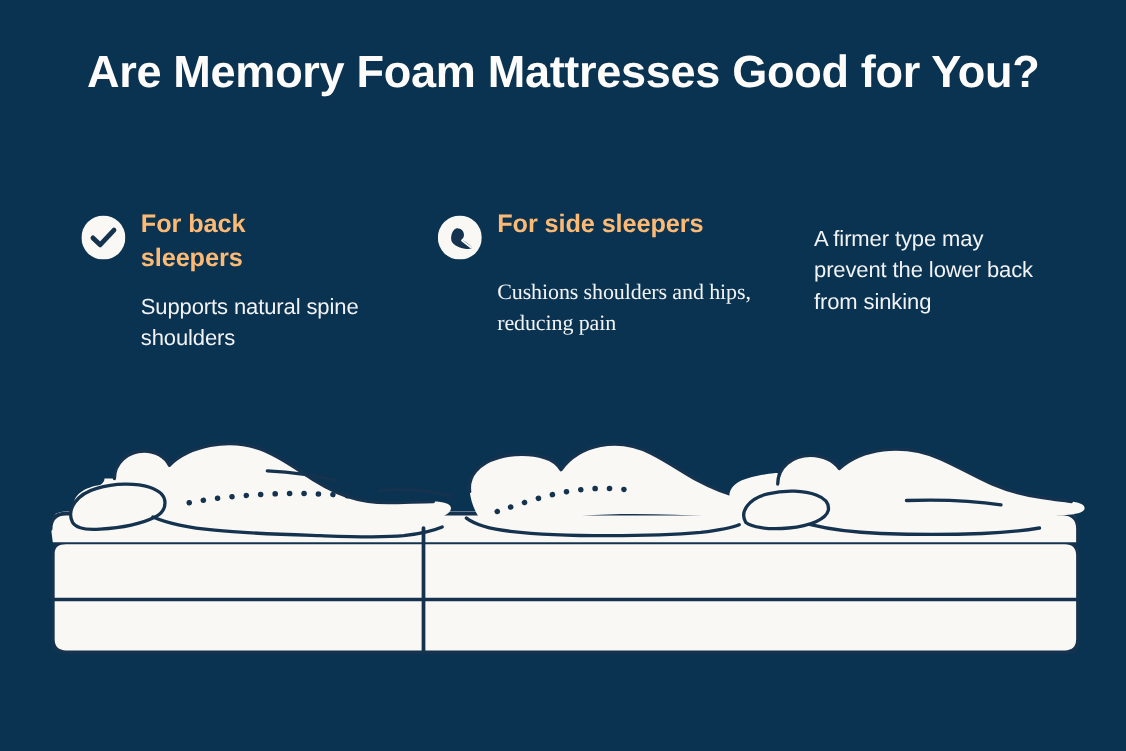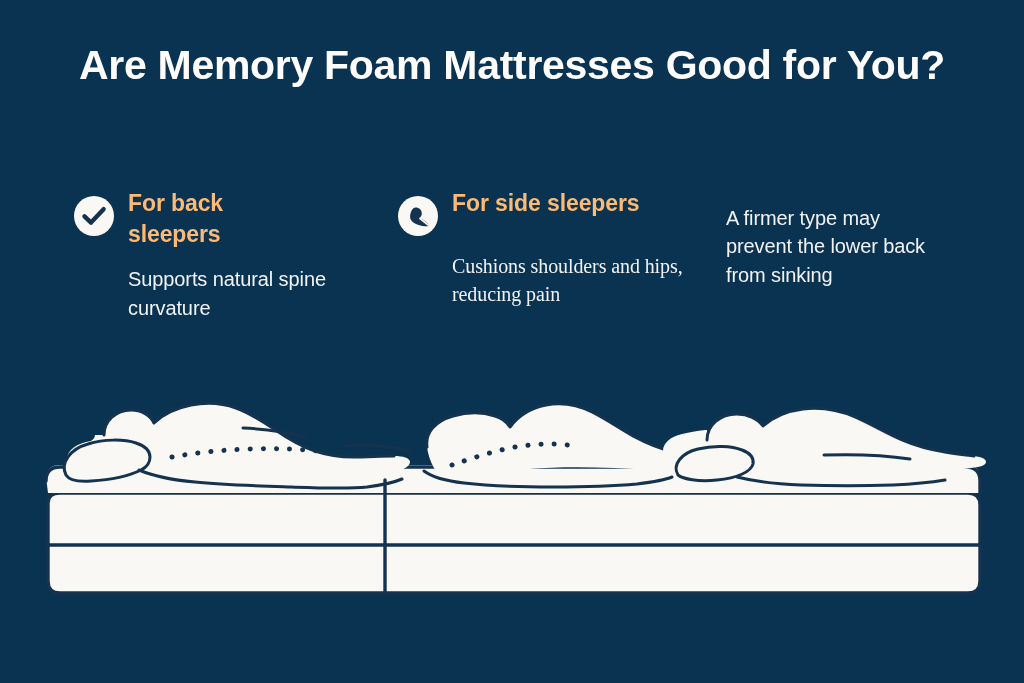--- a/index.html
+++ b/index.html
@@ -76,21 +76,21 @@
   .col-body {
     margin-top: 16px;
     color: #f2f3f4;
     font-size: 20px;
     font-weight: normal;
     line-height: 1.42;
     letter-spacing: -0.1px;
   }
   .col-back .col-body    { margin-left: 54px; max-width: 215px; }
   .col-side .col-body    { margin-left: 54px; max-width: 240px; font-family: Liberation Serif, serif; }
-  .col-stomach .col-body { margin-left: 34px; max-width: 225px; }
+  .col-stomach .col-body { margin-left: 48px; max-width: 225px; }
 
   
   .illustration {
     position: absolute;
     left: 0;
     top: 385px;
     width: 1024px;
     height: 230px;
   }
   .illustration svg { display: block; width: 1024px; height: 230px; }
@@ -107,21 +107,21 @@
     <div class="col col-back">
       <div class="col-head">
         <span class="col-icon">
           <svg viewBox="0 0 40 40" xmlns="http://www.w3.org/2000/svg">
             <circle cx="20" cy="20" r="20" fill="#faf8f4"></circle>
             <path d="M10.5 20.3 L17 26.6 L29.6 13.2" fill="none" stroke="#15334f" stroke-width="4.4" stroke-linecap="round" stroke-linejoin="round"></path>
           </svg>
         </span>
         <span class="col-title">For back sleepers</span>
       </div>
-      <div class="col-body">Supports natural spine curvature</div>
+      <div class="col-body">Supports natural spine shoulders</div>
     </div>
 
     <div class="col col-side">
       <div class="col-head">
         <span class="col-icon">
           <svg viewBox="0 0 40 40" xmlns="http://www.w3.org/2000/svg">
             <circle cx="20" cy="20" r="20" fill="#faf8f4"></circle>
 
             <path d="M17.6 11.4
                      c3.6 0 6.2 2.6 6.2 5.9

